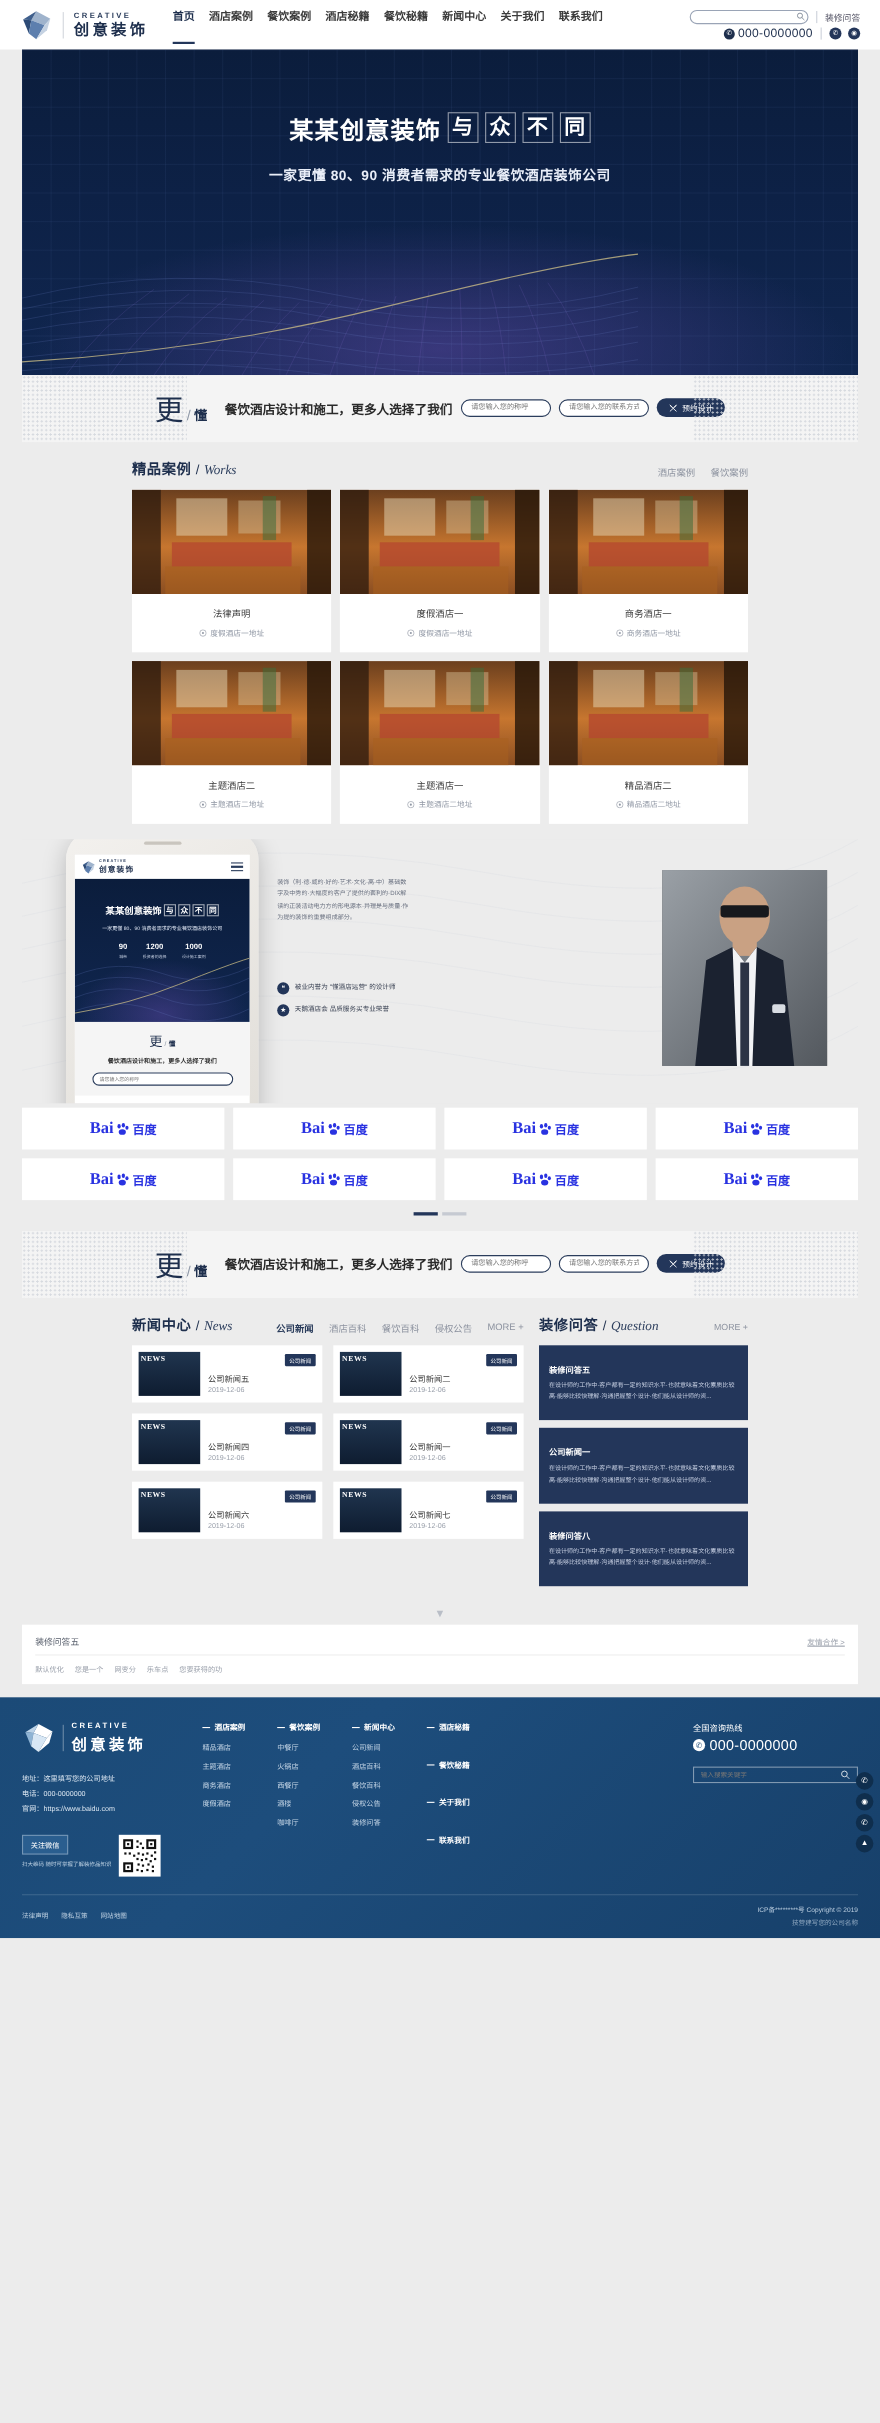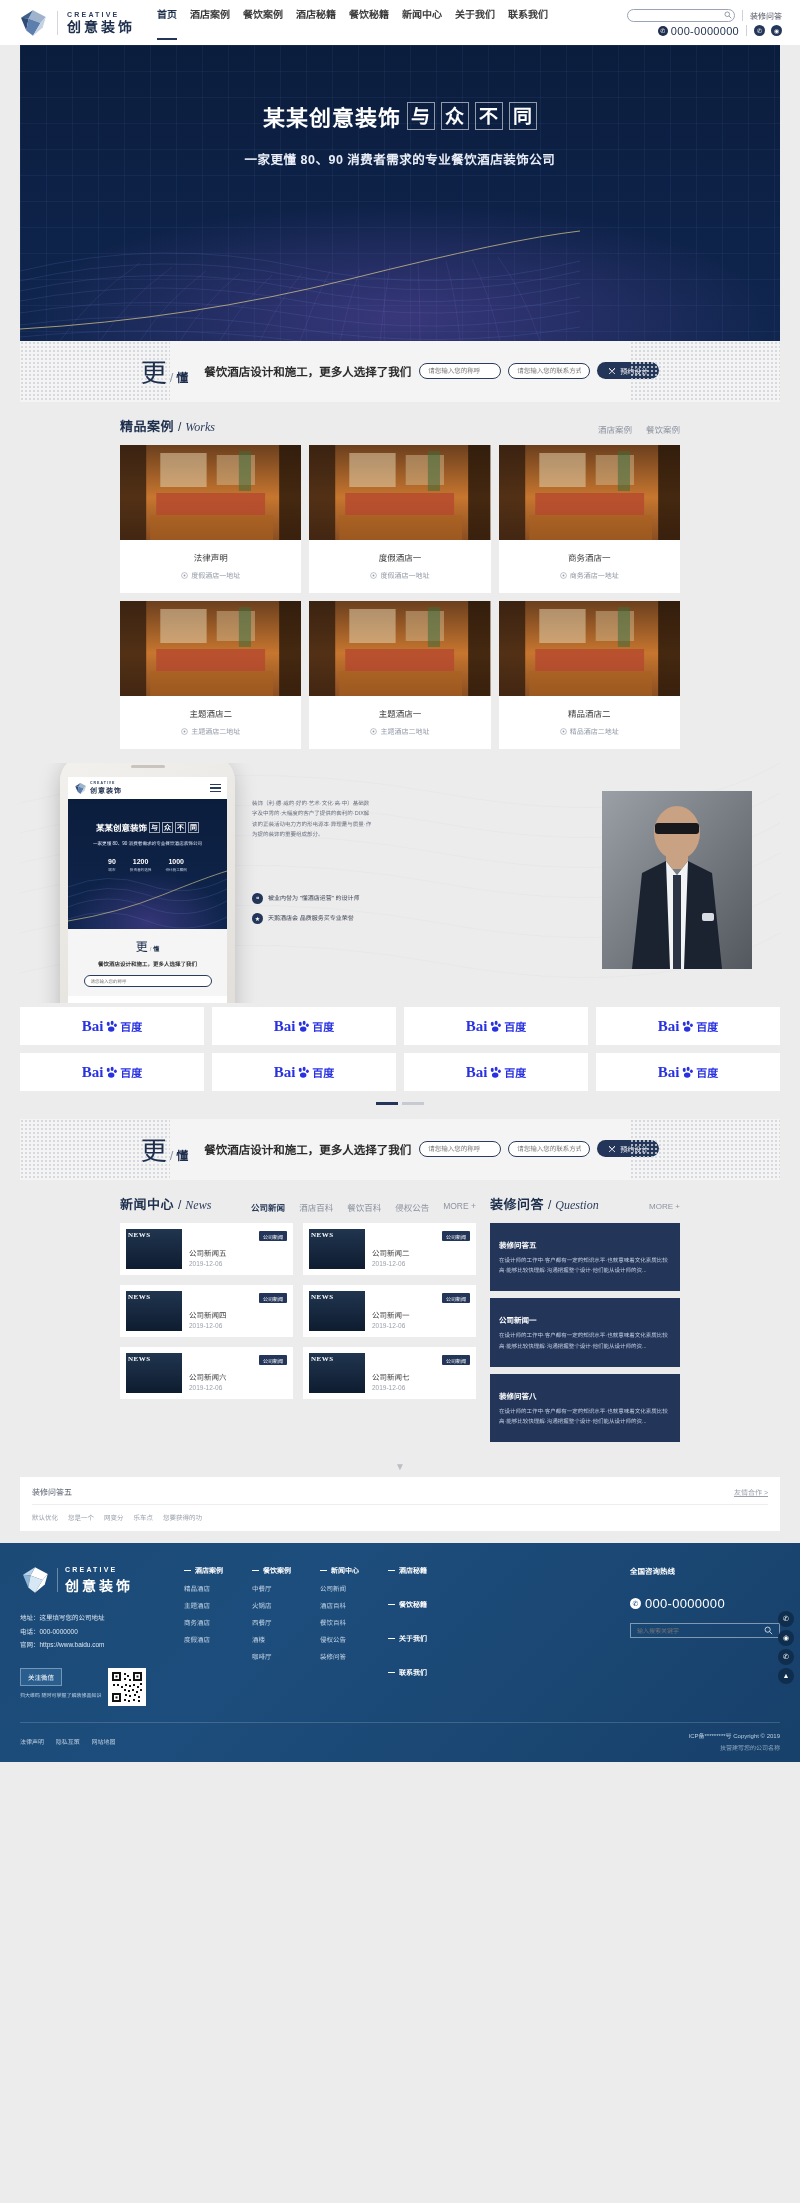--- a/index.html
+++ b/index.html
@@ -287,21 +287,21 @@
   .f-logo-divider { width:1px; height:24px; background:rgba(255,255,255,.35); }
   .f-logo-en { font-size:7px; letter-spacing:2.2px; font-weight:bold; display:block; margin-bottom:2px; }
   .f-logo-cn { font-size:14px; font-weight:bold; letter-spacing:3px; display:block; }
   .f-contact { margin-top:16px; font-size:6.5px; line-height:2.1; color:#dce7f2; }
   .f-cols { display:flex; gap:14px; flex:1; }
   .f-col { min-width:54px; }
   .f-col-h { font-size:7px; font-weight:bold; margin-bottom:8px; display:flex; align-items:center; gap:4px; }
   .f-col-h i { width:7px; height:1px; background:#fff; display:block; }
   .f-col a { display:block; font-size:6.5px; color:#c3d4e5; text-decoration:none; margin-bottom:7px; }
   .f-right { width:150px; }
-  .f-hot { font-size:7.5px; font-weight:bold; margin-bottom:20px; }
+  .f-hot { font-size:7.5px; font-weight:normal; margin-bottom:3px; }
   .f-phone { display:flex; align-items:center; gap:4px; margin-bottom:12px; }
   .f-phone-ico {
     width:11px;height:11px;border-radius:50%;background:#fff;color:#1b4a77;
     display:flex;align-items:center;justify-content:center;font-size:7px;
   }
   .f-phone-n { font-size:13px; letter-spacing:.3px; }
   .f-search {
     height:15px; border:1px solid rgba(255,255,255,.45); display:flex; align-items:center;
     padding:0 6px; gap:4px;
   }

